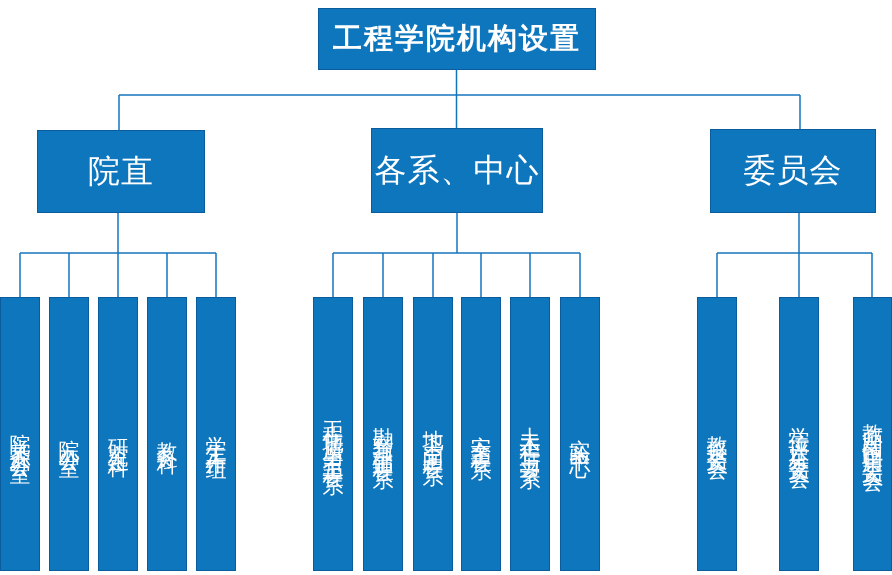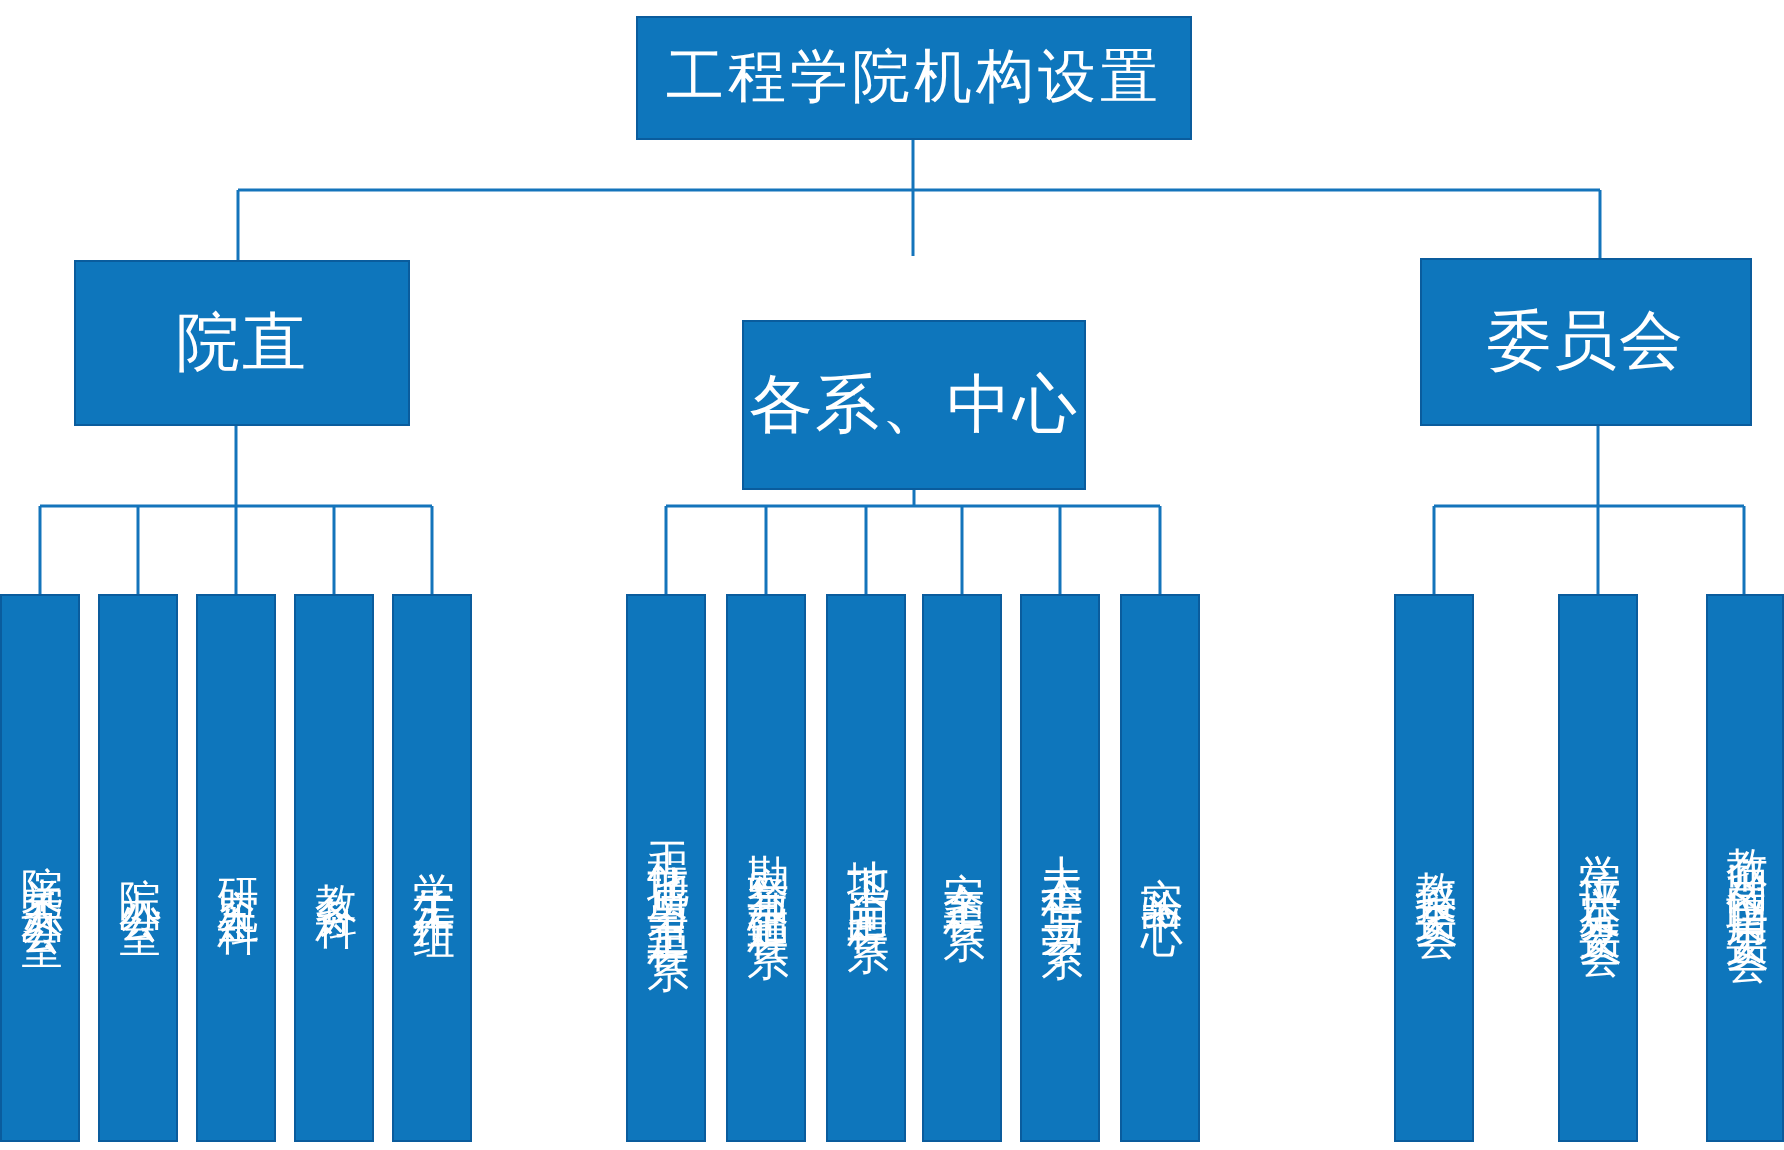--- a/index.html
+++ b/index.html
@@ -22,25 +22,25 @@
   .box{
     position:absolute;
     background:var(--box-fill);
     border:1px solid var(--box-border);
     color:var(--text);
     display:flex;align-items:center;justify-content:center;
     text-align:center;
   }
   .title-box{
     left:318px;top:8px;width:278px;height:62px;
-    font-size:29px;font-weight:normal;letter-spacing:2px;
+    font-size:29px;font-weight:bold;letter-spacing:2px;
   }
   .branch{font-size:32px;letter-spacing:1px;}
   .branch-0{left:37px;top:130px;width:168px;height:83px;}
-  .branch-1{left:371px;top:128px;width:172px;height:85px;margin-top:32px;}
+  .branch-1{left:371px;top:128px;width:172px;height:85px;}
   .branch-2{left:710px;top:129px;width:166px;height:84px;}
   .dept{
     top:297px;width:40px;height:274px;
   }
   .vtext{
     writing-mode:vertical-rl;
     text-orientation:upright;
     font-size:21px;
     letter-spacing:6px;
     line-height:40px;

